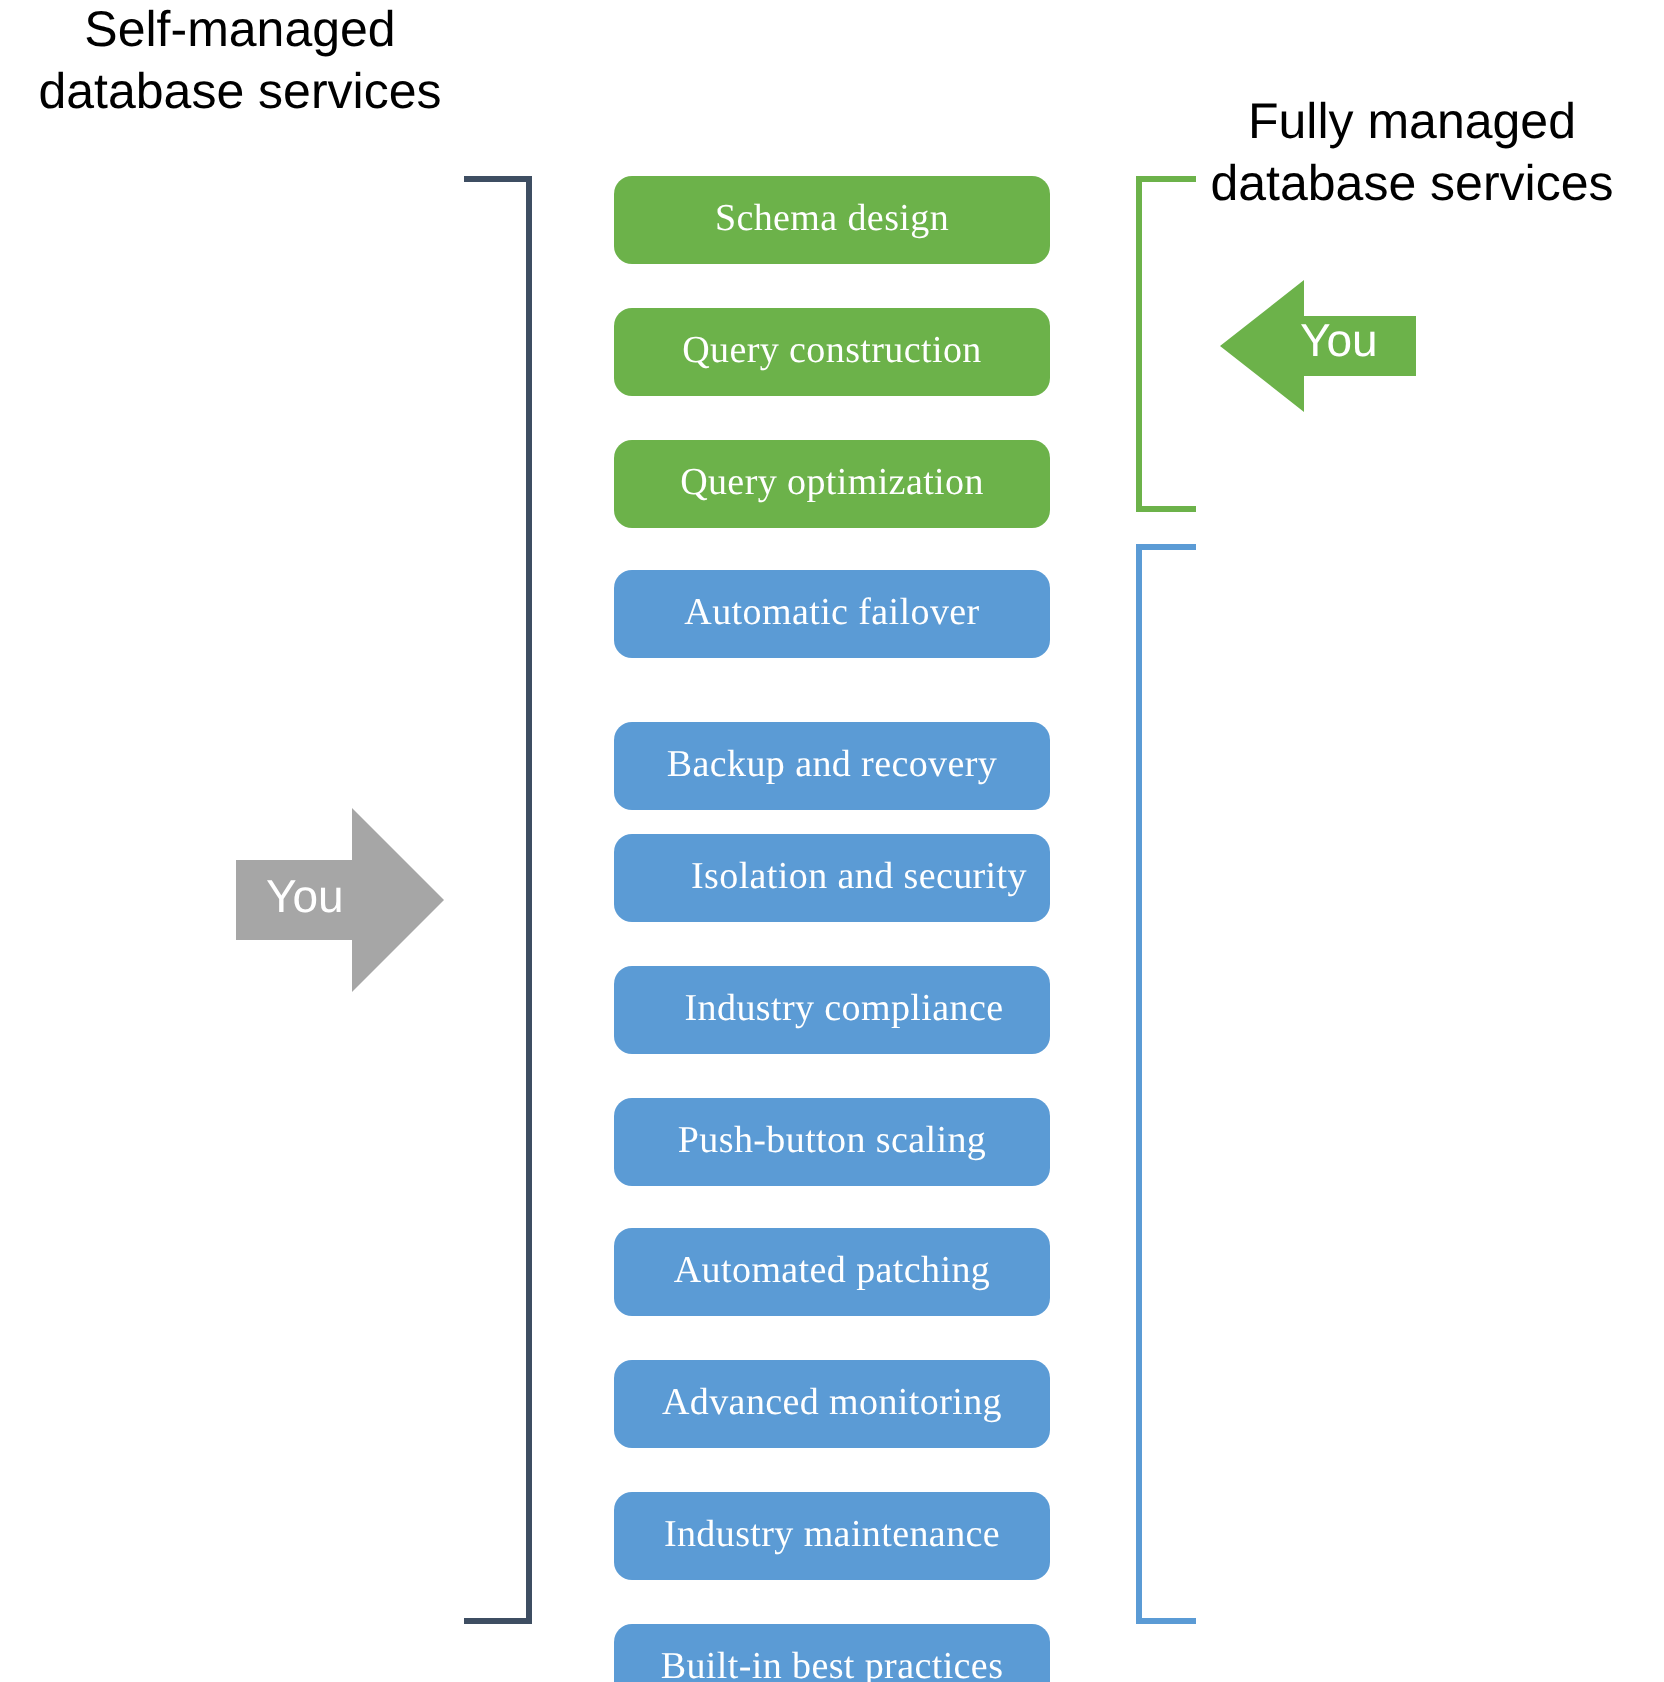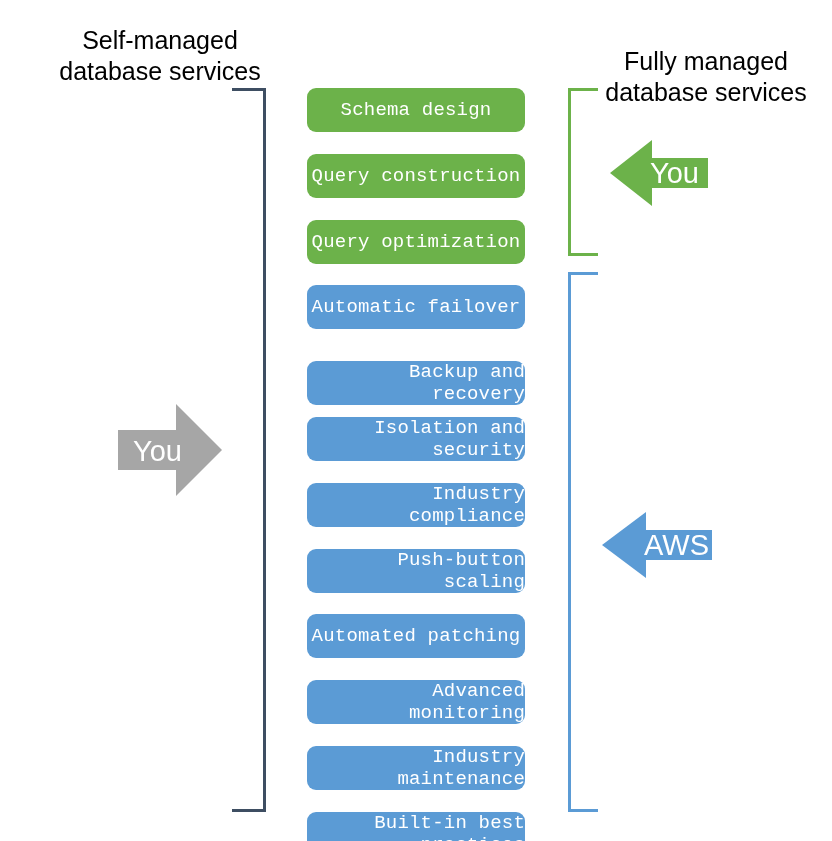--- a/index.html
+++ b/index.html
@@ -21,35 +21,35 @@
   
   .header {
     position: absolute;
     font-family: "Liberation Sans", sans-serif;
     font-size: 25px;
     line-height: 31px;
     color: #000000;
     text-align: center;
     white-space: pre-line;
   }
-  #header-left  { left: 0px;   top: 25px; width: 240px; padding-left: 40px; }
+  #header-left  { left: 0px;   top: 0; width: 240px; }
   #header-right { left: 586px; top: 10px; width: 240px; margin-top: 36px; }
 
   
   .box {
     position: absolute;
     left: 307px;
     width: 218px;
     height: 44px;
     border-radius: 9px;
     display: flex;
     align-items: center;
     justify-content: center;
     color: #ffffff;
-    font-family: Liberation Mono, monospace;
+    font-family: Liberation Serif, serif;
     font-size: 19px;
     letter-spacing: 0.2px;
     box-sizing: border-box;
   }
   .box.green { background: #6cb24a; }
   .box.blue  { background: #5b9bd5; text-align: right; }
 
   
   .bracket {
     position: absolute;
@@ -90,21 +90,21 @@
 
   
   .arrow {
     position: absolute;
   }
   .arrow svg { display: block; }
   .arrow-label {
     position: absolute;
     color: #ffffff;
     font-family: "Liberation Sans", sans-serif;
-    font-size: 29px;
+    font-size: 23px;
     line-height: 1;
     white-space: nowrap;
   }
 
   #arrow-you-left  { left: 118px; top: 404px; }
   #arrow-you-left .arrow-label  { left: 15px;  top: 33px; }
 
   #arrow-you-right { left: 610px; top: 140px; }
   #arrow-you-right .arrow-label { left: 40px;  top: 19px; }
 
@@ -150,20 +150,14 @@
     <span class="arrow-label">You</span>
   </div>
 
   <div class="arrow" id="arrow-you-right">
     <svg width="98" height="66" viewBox="0 0 98 66">
       <polygon points="0,33 42,0 42,18 98,18 98,48 42,48 42,66" fill="#6cb24a"></polygon>
     </svg>
     <span class="arrow-label">You</span>
   </div>
 
-  <div class="arrow" id="arrow-aws">
-    <svg width="110" height="66" viewBox="0 0 110 66">
-      <polygon points="0,33 44,0 44,18 110,18 110,48 44,48 44,66" fill="#5b9bd5"></polygon>
-    </svg>
-    <span class="arrow-label">AWS</span>
-  </div>
 
 </div>
 
 </body></html>

